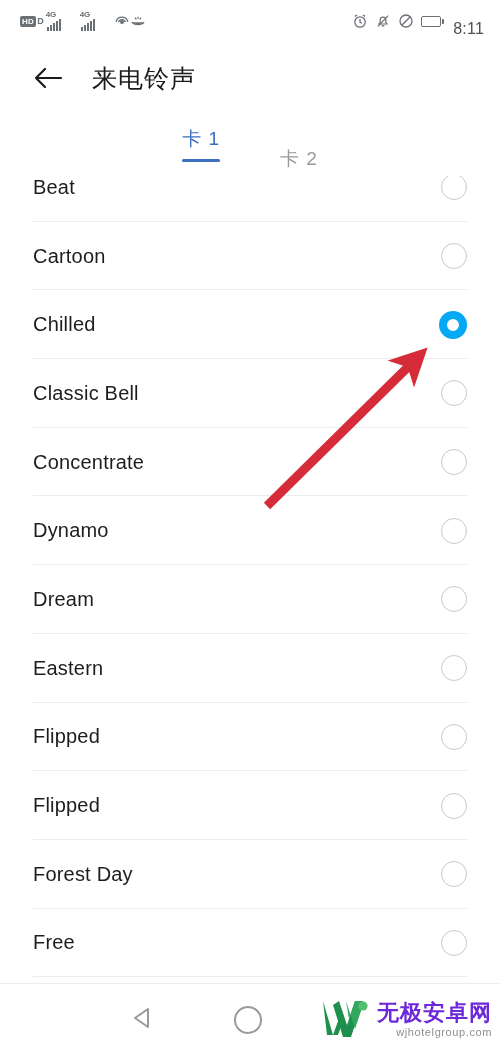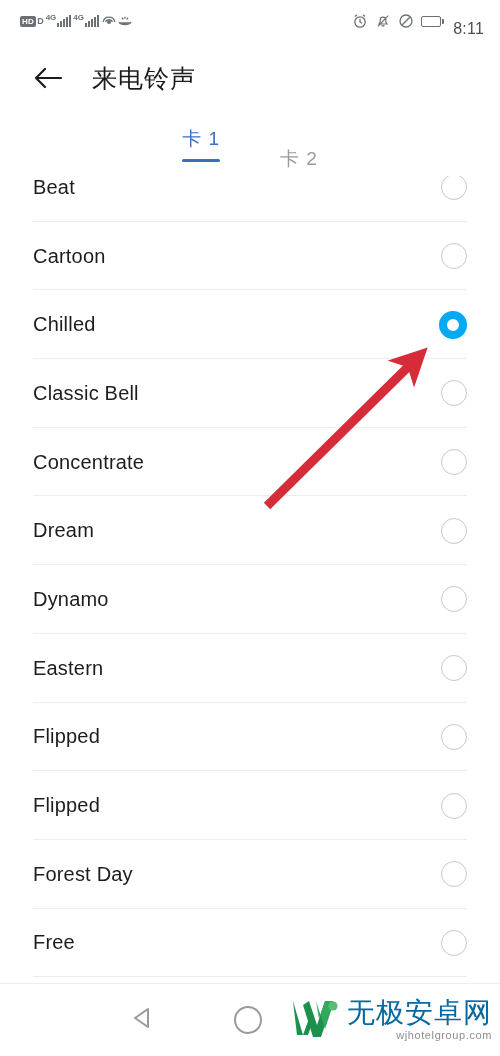--- a/index.html
+++ b/index.html
@@ -46,21 +46,22 @@
   .d-letter {
     font-size: 9px;
     font-weight: bold;
     color: #6b7075;
     margin-left: 1px;
     margin-right: 2px;
   }
   .sig-group {
     display: flex;
     align-items: flex-end;
-    margin-right: 2px;
+    margin-right: 19px;
+    flex-direction: column;
   }
   .sig-4g {
     font-size: 8px;
     font-weight: bold;
     color: #6b7075;
     line-height: 8px;
     align-self: flex-start;
     margin-top: -1px;
   }
   .bars {
@@ -268,23 +269,23 @@
     display: flex;
     align-items: center;
     gap: 6px;
   }
   .wm-text {
     display: flex;
     flex-direction: column;
     line-height: 1;
   }
   .wm-cn {
-    font-size: 28px;
-    font-weight: normal;
-    color: #0369a1;
+    font-size: 22px;
+    font-weight: bold;
+    color: #6d28d9;
     letter-spacing: 1px;
   }
   .wm-url {
     font-size: 11px;
     color: #8e8e8e;
     letter-spacing: 0.6px;
     margin-top: 3px;
     text-align: right;
   }
 </style>
@@ -394,25 +395,25 @@
       </div>
       <div class="row">
         <span class="row-label">Classic Bell</span>
         <span class="radio"></span>
       </div>
       <div class="row">
         <span class="row-label">Concentrate</span>
         <span class="radio"></span>
       </div>
       <div class="row">
+        <span class="row-label">Dynamo</span>
+        <span class="radio"></span>
+      </div>
+      <div class="row">
         <span class="row-label">Dream</span>
-        <span class="radio"></span>
-      </div>
-      <div class="row">
-        <span class="row-label">Dynamo</span>
         <span class="radio"></span>
       </div>
       <div class="row">
         <span class="row-label">Eastern</span>
         <span class="radio"></span>
       </div>
       <div class="row">
         <span class="row-label">Flipped</span>
         <span class="radio"></span>
       </div>

